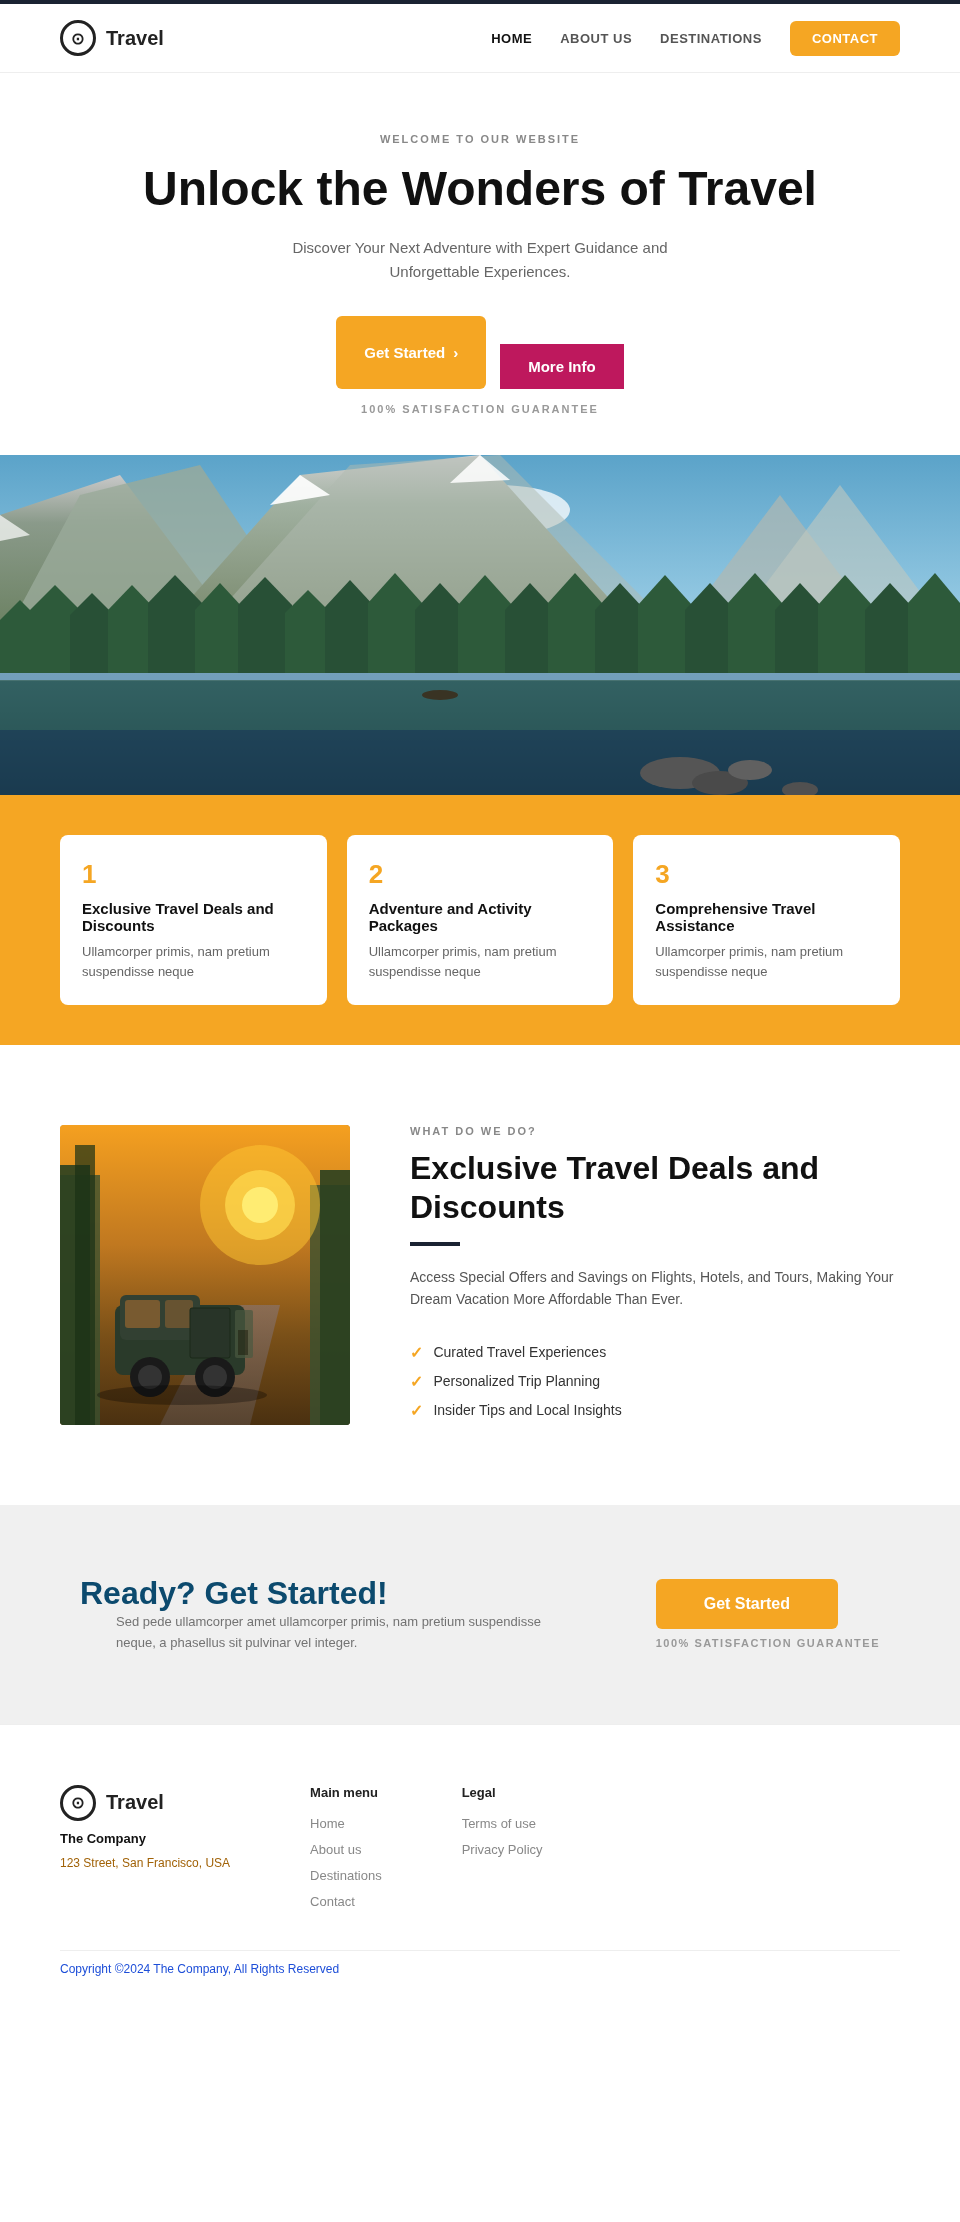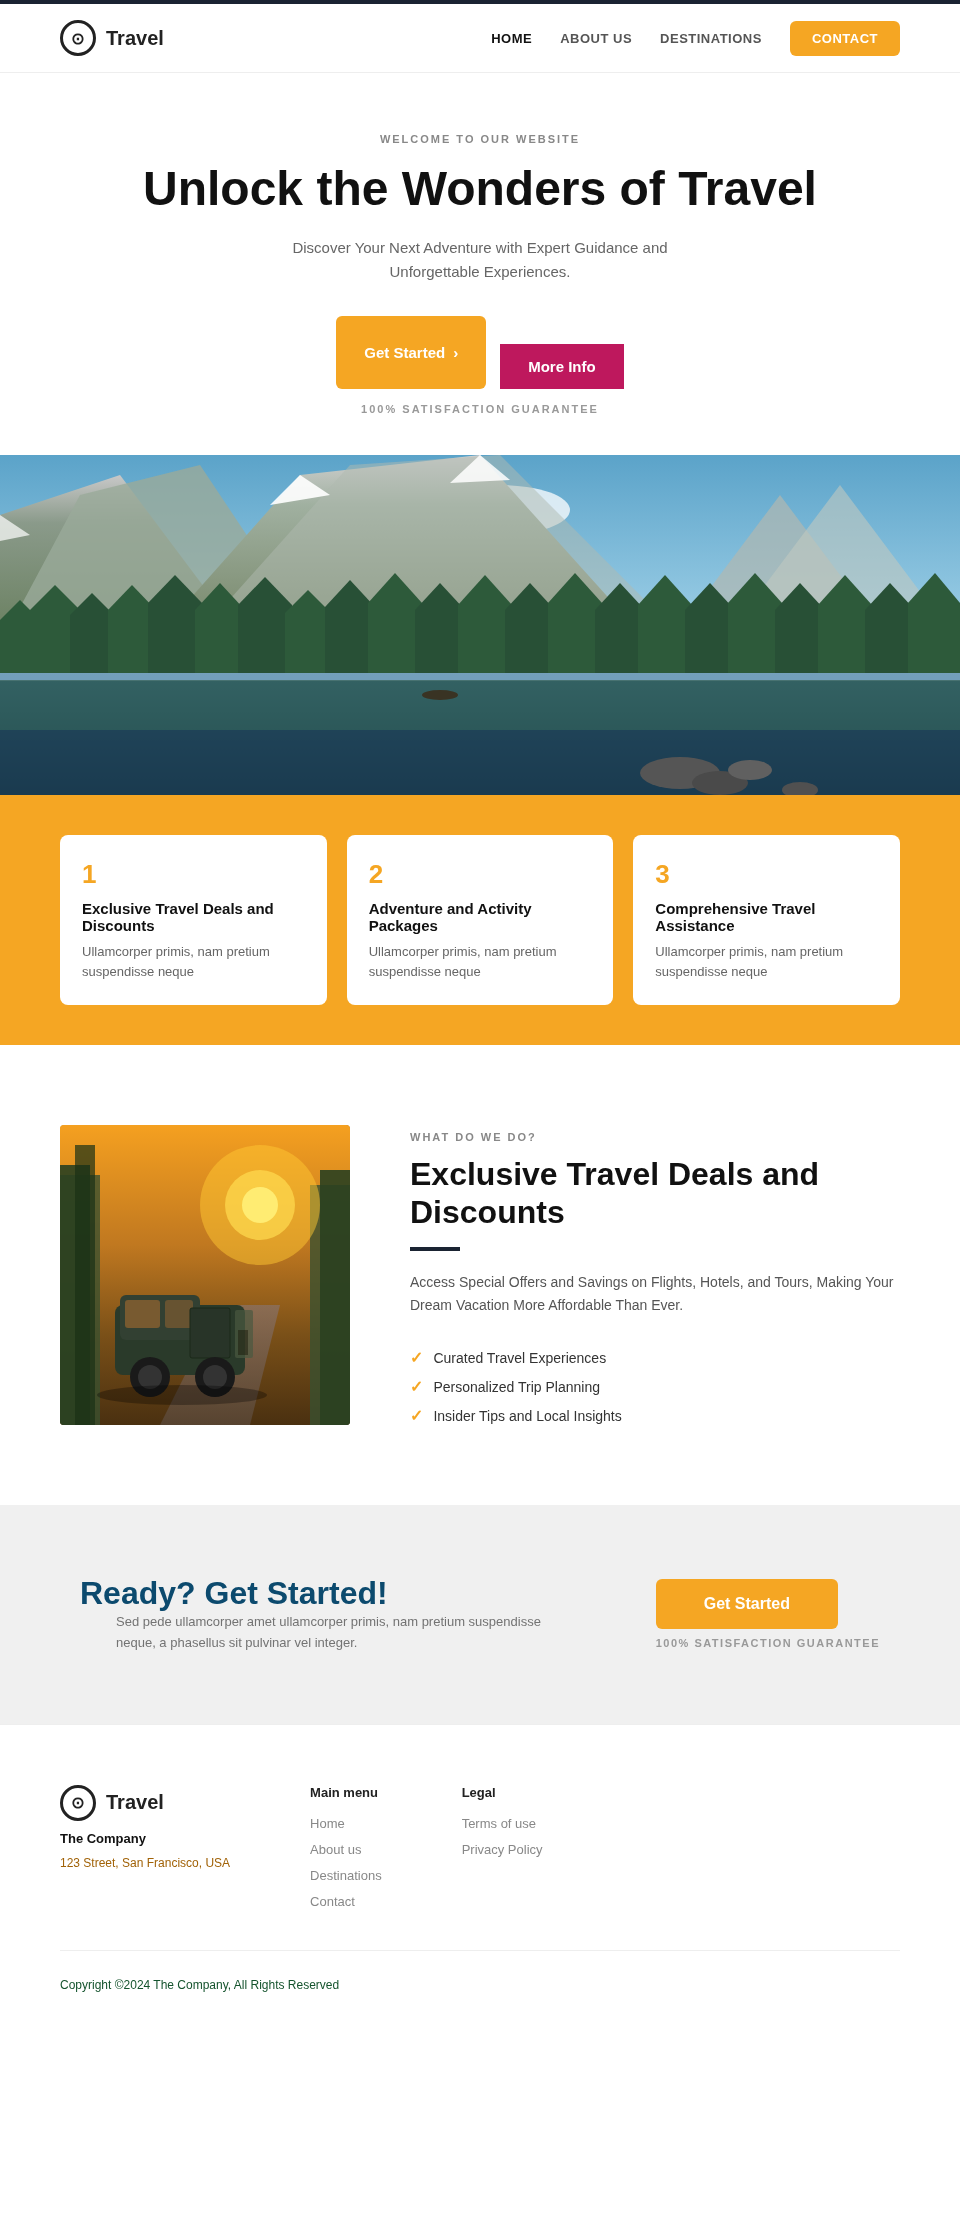--- a/index.html
+++ b/index.html
@@ -53,21 +53,21 @@
     .feature-card {
       background: #fff; border-radius: 8px; padding: 24px 22px; flex: 1;
     }
     .card-num {
       font-size: 26px; font-weight: 900; color: #f5a623; margin-bottom: 10px;
     }
     .card-title { font-size: 15px; font-weight: 700; color: #111; margin-bottom: 8px; }
     .card-text { font-size: 13px; color: #666; line-height: 1.5; }
 
     
-    .about-section { display: flex; gap: 60px; padding: 80px 60px; align-items: flex-end; }
+    .about-section { display: flex; gap: 60px; padding: 80px 60px; align-items: flex-start; }
     .about-image {
       width: 290px; height: 300px; flex-shrink: 0; border-radius: 4px; overflow: hidden;
       background: linear-gradient(135deg, #c8a060 0%, #8B6914 30%, #a07838 50%, #705020 70%, #503010 100%);
       position: relative;
     }
     .about-content { flex: 1; }
     .about-sub { font-size: 11px; color: #888; letter-spacing: 2px; text-transform: uppercase; font-weight: 600; margin-bottom: 12px; }
     .about-title { font-size: 32px; font-weight: 900; color: #111; margin-bottom: 16px; line-height: 1.2; }
     .about-divider { width: 50px; height: 4px; background: #1a2332; margin-bottom: 20px; }
     .about-desc { font-size: 14px; color: #555; line-height: 1.6; margin-bottom: 32px; }
@@ -94,21 +94,21 @@
     .footer-logo { display: flex; align-items: center; gap: 10px; font-weight: 700; font-size: 20px; }
     .footer-logo-icon {
       width: 36px; height: 36px; border-radius: 50%; border: 3px solid #222;
       display: flex; align-items: center; justify-content: center; font-size: 16px;
     }
     .footer-company { font-weight: 700; font-size: 13px; color: #111; }
     .footer-address { font-size: 12px; color: #a16207; }
     .footer-col h4 { font-size: 13px; font-weight: 700; margin-bottom: 14px; color: #222; }
     .footer-col ul { list-style: none; display: flex; flex-direction: column; gap: 8px; }
     .footer-col ul li a { text-decoration: none; font-size: 13px; color: #888; }
-    .footer-bottom { border-top: 1px solid #eee; padding-top: 27px; font-size: 12px; color: #14532d; }
+    .footer-bottom { border-top: 1px solid #eee; padding-top: 11px; font-size: 12px; color: #1d4ed8; }
   </style>
 </head>
 <body>
 
 <div class="topbar"></div>
 
 <nav>
   <div class="nav-logo">
     <div class="nav-logo-icon">⊙</div>
     <span>Travel</span>

